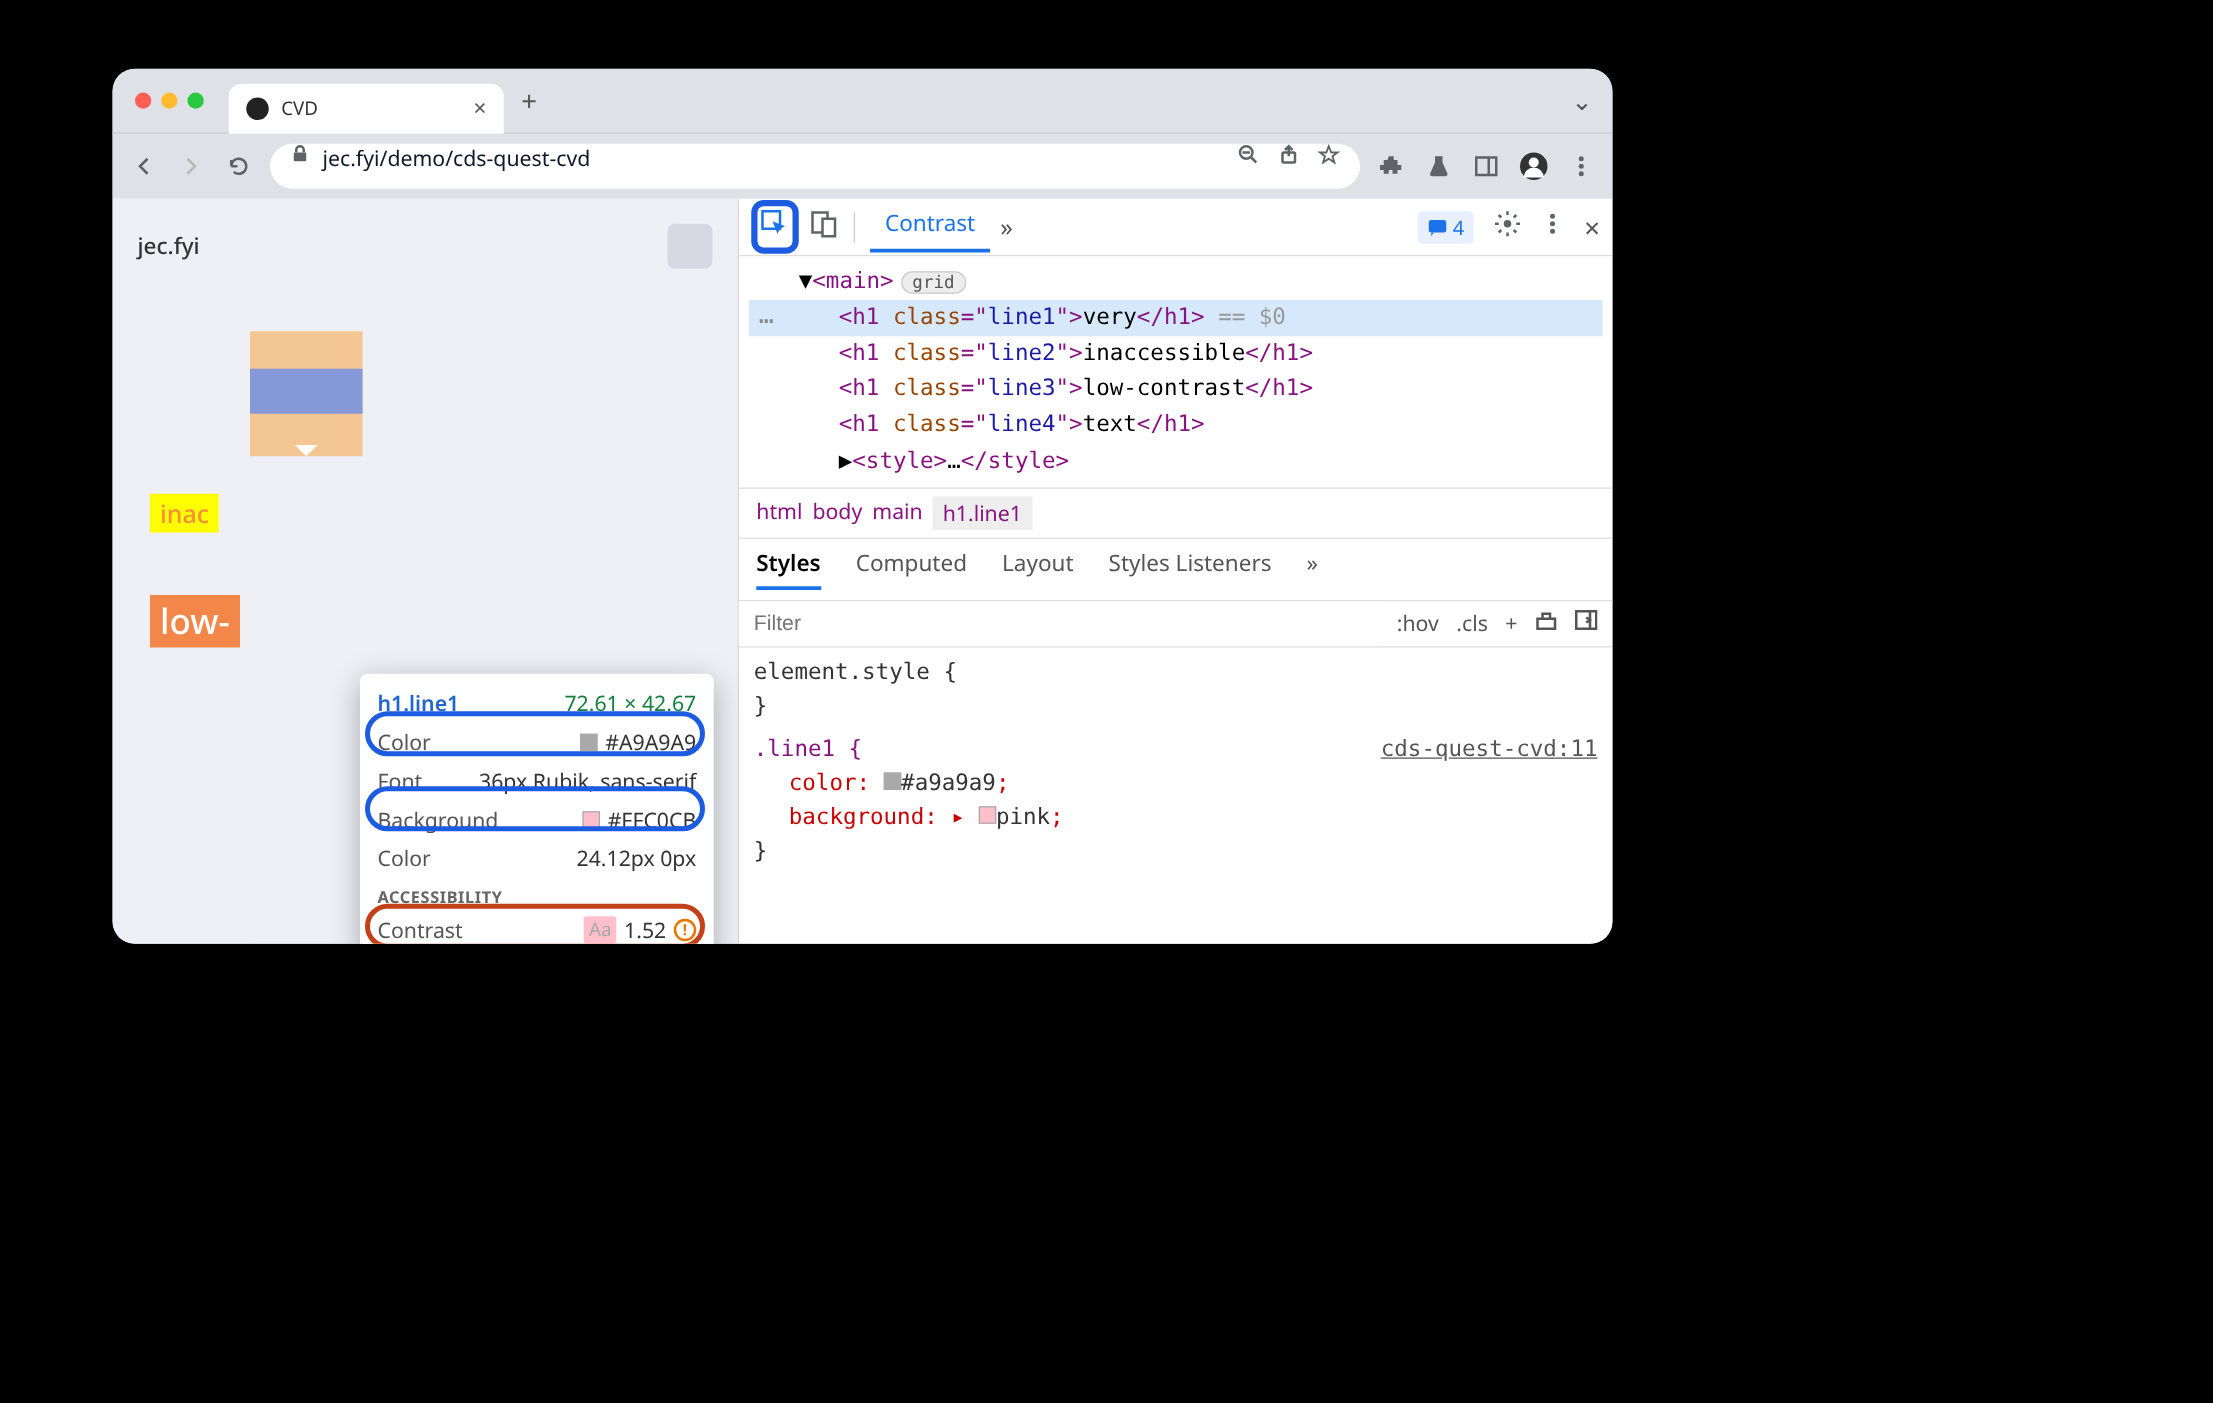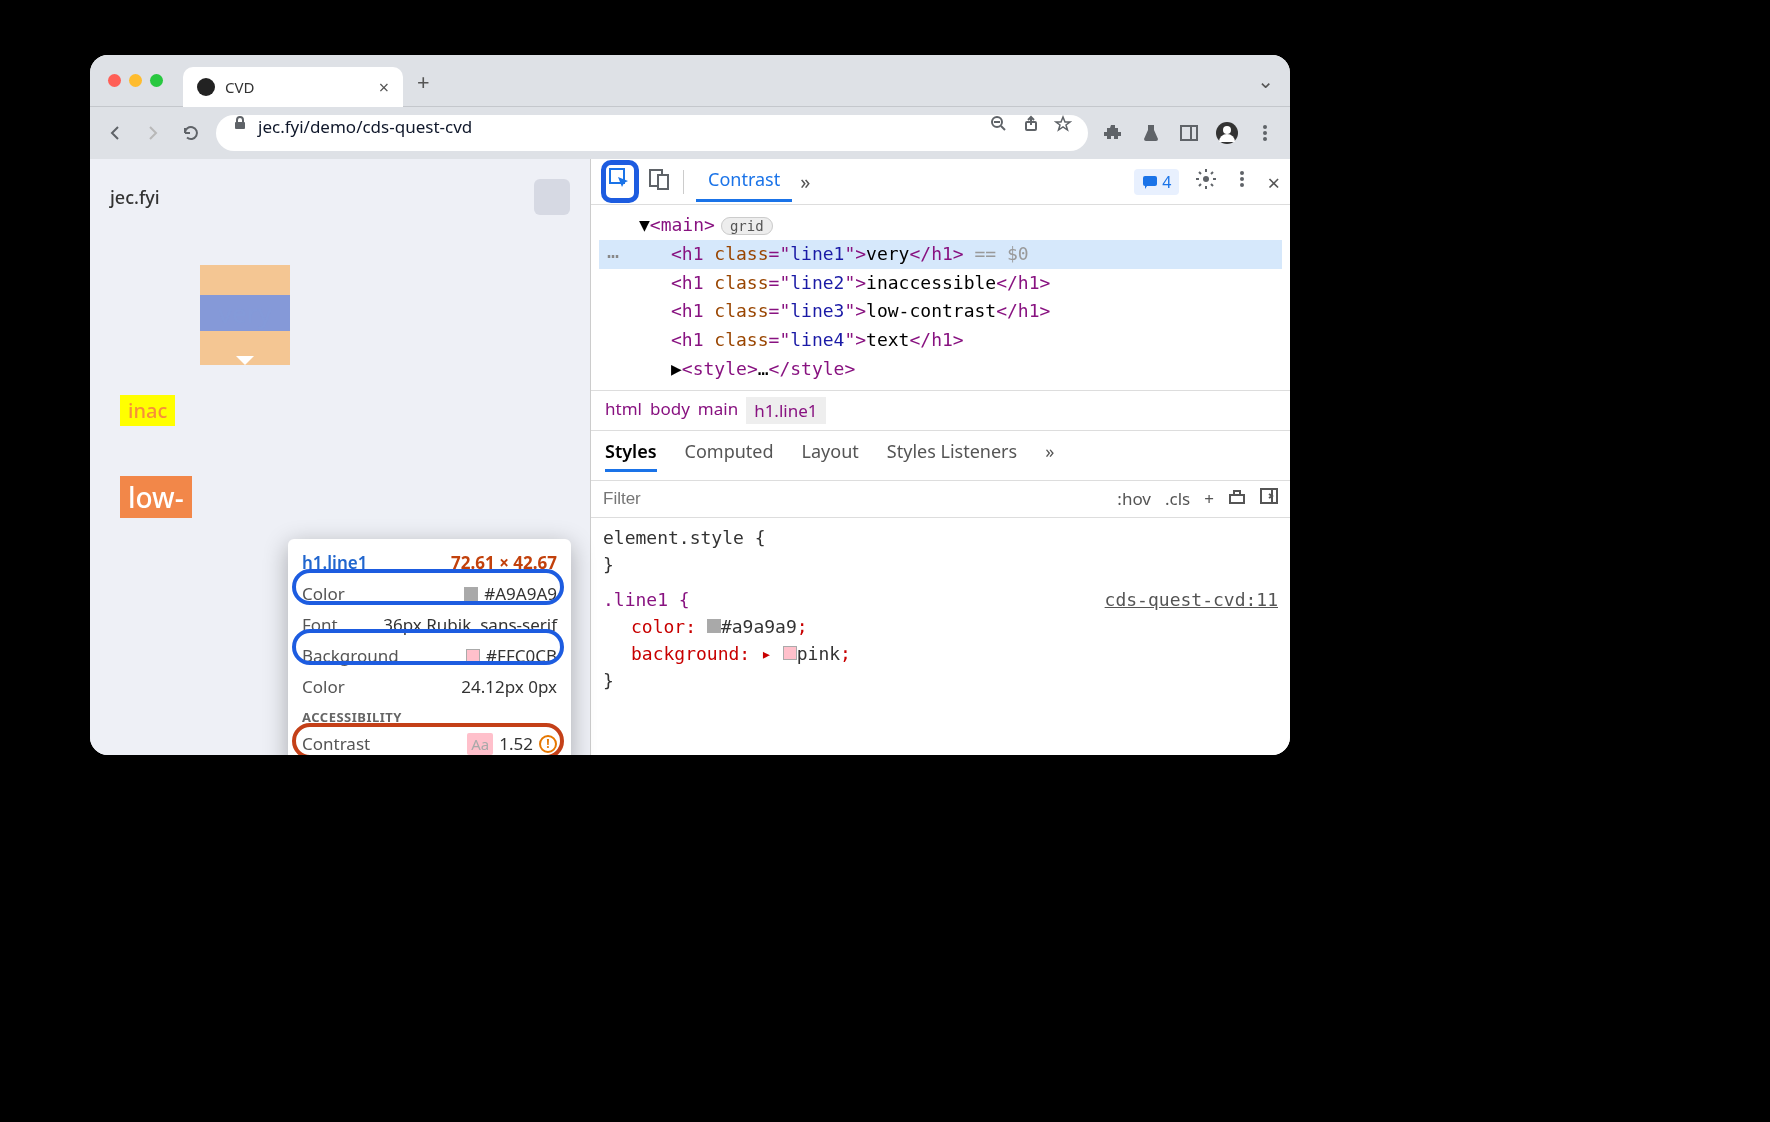--- a/index.html
+++ b/index.html
@@ -25,21 +25,21 @@
 .page-hdr{display:flex;justify-content:space-between;align-items:center;font-size:18px;font-weight:500;color:#333}
 .darkbtn{width:36px;height:36px;background:#d6d9e3;border-radius:6px;display:flex;align-items:center;justify-content:center}
 .lines{margin-top:50px;margin-left:90px}
 .l1box{width:90px;height:100px;background:#f4c693;position:relative;margin-bottom:10px}
 .l1box::after{content:"";position:absolute;left:50%;bottom:-9px;transform:translateX(-50%);border:9px solid transparent;border-top-color:#fff}
 .l1{position:absolute;top:30px;left:0;right:0;height:36px;background:#8599d8;display:flex;align-items:center;justify-content:center;font-size:26px;font-weight:500;color:#849ad9}
 .l2{background:#ffff00;color:#f78f3a;font-size:20px;font-weight:500;padding:2px 8px;display:inline-block;margin-left:-80px;margin-top:20px}
 .l3{background:#f28749;color:#fff;font-size:28px;font-weight:500;padding:2px 8px;display:inline-block;margin-left:-80px;margin-top:50px}
 .tooltip{position:absolute;left:198px;top:380px;width:283px;background:#fff;border-radius:6px;box-shadow:0 6px 24px rgba(0,0,0,0.3);font-size:17px;color:#555;padding:8px 0}
 .tt-hdr{display:flex;justify-content:space-between;padding:4px 14px;color:#2166ce;font-weight:600}
-.tt-hdr .dim{color:#c2410c;font-weight:700}
+.tt-hdr .dim{color:#15803d;font-weight:400}
 .tt-row{display:flex;justify-content:space-between;padding:4px 14px;align-items:center}
 .tt-val{color:#333;display:flex;align-items:center;gap:6px}
 .sw{width:14px;height:14px;border:1px solid #aaa;display:inline-block}
 .tt-sec{padding:6px 14px 2px;font-size:13px;font-weight:700;color:#666;letter-spacing:0.5px}
 .ring{border:4px solid;border-radius:22px;position:absolute;pointer-events:none}
 .ring.blue{border-color:#1d5ce0}
 .ring.or{border-color:#c44018}
 .aa{background:#ffc0cb;color:#a9a9a9;padding:1px 4px;font-size:15px;border-radius:2px}
 .warn{width:18px;height:18px;border:2px solid #e67700;border-radius:50%;display:inline-flex;align-items:center;justify-content:center;color:#e67700;font-size:12px;font-weight:700}
 .devtools{flex:1;background:#fff;display:flex;flex-direction:column;border-left:1px solid #ccc}

